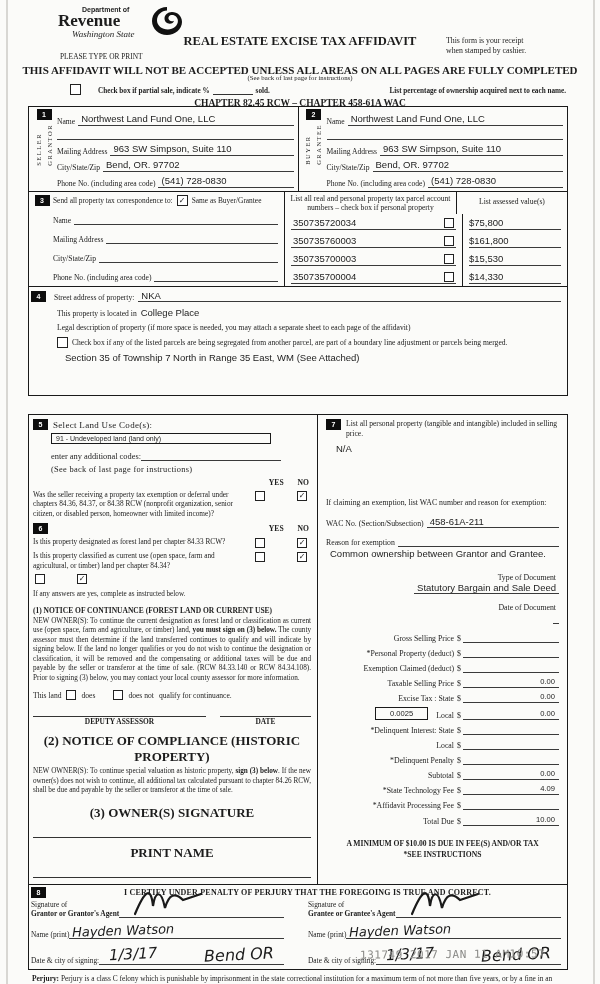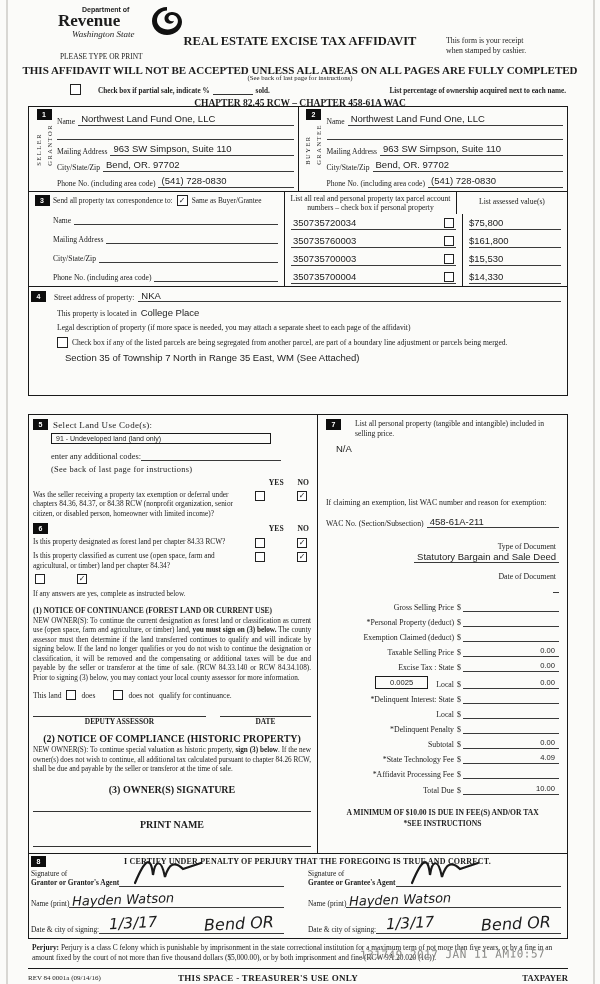--- a/index.html
+++ b/index.html
@@ -86,24 +86,24 @@
   .qtext{flex:1;font-size:7.3px;line-height:1.3;padding-right:4px;}
   .qboxes{width:52px;flex:none;display:flex;justify-content:space-between;padding:1px 4px 0 2px;}
   .sec6headrow{display:flex;justify-content:space-between;align-items:center;margin-top:5px;}
   .notice-t{font-size:7.5px;font-weight:bold;margin-top:6px;}
   .notice-b{font-size:7.2px;line-height:1.32;margin-top:2px;text-align:justify;}
   .contline{display:flex;align-items:center;gap:5px;font-size:7.6px;margin-top:7px;}
   .deputyrow{display:flex;gap:14px;margin-top:16px;}
   .deputyrow>div{text-align:center;font-size:7.4px;font-weight:bold;}
   .dleft{flex:1.9;border-top:1px solid #333;}
   .dright{flex:1;border-top:1px solid #333;}
-  .centerb{text-align:center;font-size:10px;font-weight:bold;margin-top:7px;}
+  .centerb{text-align:center;font-size:13px;font-weight:bold;margin-top:7px;}
   .fullline{border-bottom:1px solid #333;height:16px;}
 
-  .sec7head{display:flex;gap:14px;}
+  .sec7head{display:flex;gap:5px;}
   .sec7text{font-size:7.6px;line-height:1.35;}
   .na{margin:3px 0 0 10px;}
   .exintro{font-size:7.8px;margin-top:44px;}
   .wacrow{display:flex;align-items:flex-end;margin-top:9px;font-size:7.8px;}
   .reasonrow{font-size:7.8px;margin-top:7px;}
   .reasonval{margin:1px 0 0 4px;}
   .docrow{display:flex;align-items:flex-end;margin-top:9px;font-size:7.8px;flex-direction:column;}
   .feerow{display:flex;align-items:flex-end;margin-top:4.1px;font-size:7.8px;}
   .feelbl{width:128px;flex:none;text-align:right;white-space:nowrap;}
   .feedollar{padding:0 2px 0 3px;}
@@ -415,20 +415,27 @@
         </div>
         <div class="na val">N/A</div>
 
         <div class="exintro">If claiming an exemption, list WAC number and reason for exemption:</div>
 
         <div class="wacrow">
           <span style="white-space:nowrap;padding-right:3px">WAC No. (Section/Subsection)</span>
           <span class="line val">458-61A-211</span>
         </div>
 
+        <div class="reasonrow">
+          <div class="fl">
+              <span style="white-space:nowrap;padding-right:3px">Reason for exemption</span>
+              <span class="line"></span>
+            </div>
+          <div class="reasonval val">Common ownership between Grantor and Grantee.</div>
+        </div>
 
         <div class="docrow" style="margin-top:14px">
           <span style="white-space:nowrap;padding-right:3px">Type of Document</span>
           <span class="line val">Statutory Bargain and Sale Deed</span>
         </div>
         <div class="docrow">
           <span style="white-space:nowrap;padding-right:3px">Date of Document</span>
           <span class="line"></span>
         </div>
 

